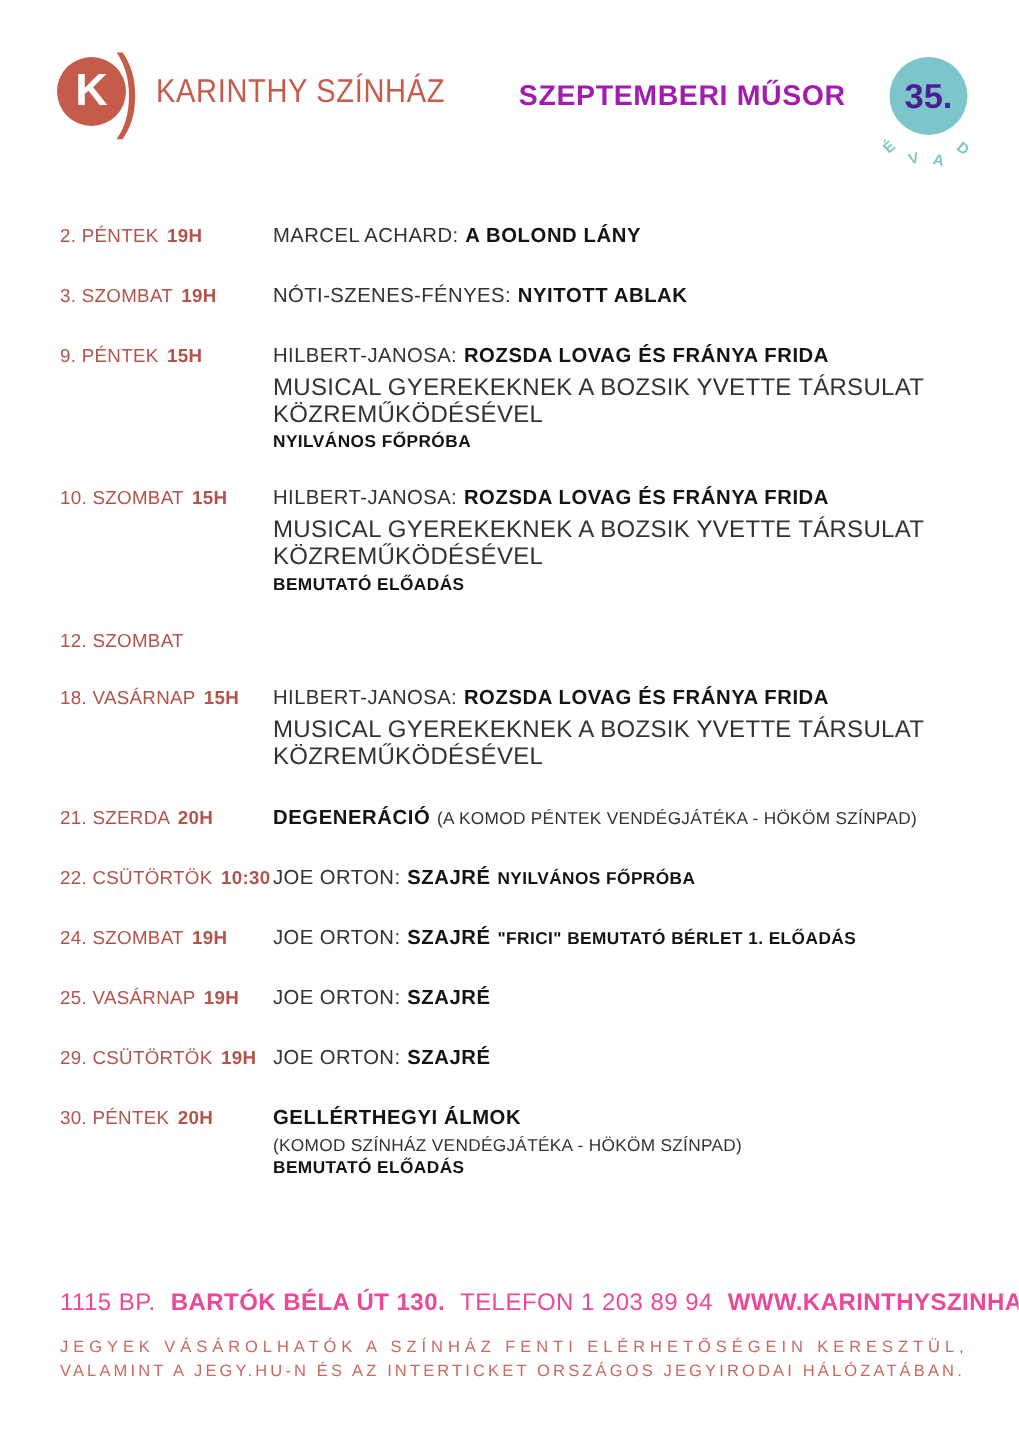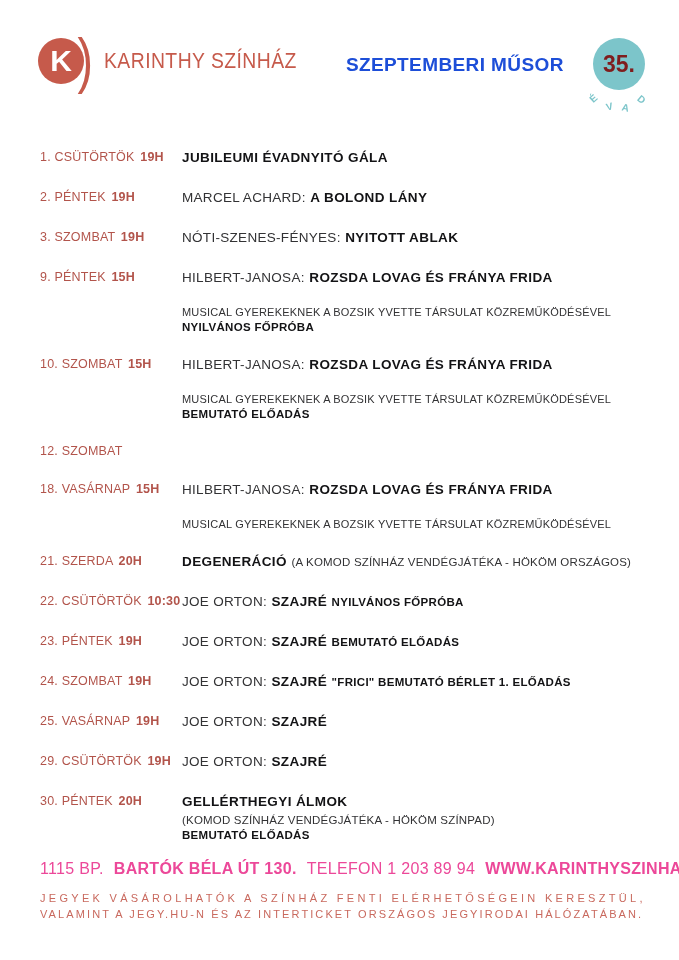--- a/index.html
+++ b/index.html
@@ -28,26 +28,26 @@
     color:#c65a4b; font-size:62px; font-weight:300;
     line-height:46px; margin-left:-9px; transform:scaleX(0.75);
     position:relative; top:-1px;
   }
   .brand-text {
     margin-left:8px; color:#c65a4b; font-size:22px; letter-spacing:0.5px;
     transform:scaleX(0.88); transform-origin:left center; white-space:nowrap;
   }
   .page-title {
     margin-top:16px; font-size:19px; font-weight:700;
-    letter-spacing:0.4px; color:#1d4ed8; white-space:nowrap;
+    letter-spacing:0.4px; color:#a21caf; white-space:nowrap;
   }
   .badge { position:relative; width:64px; height:84px; flex:none; }
   .badge-circle {
     width:52px; height:52px; border-radius:50%; background:#7cc5ca;
-    color:#7f1d1d; display:flex; align-items:center; justify-content:center;
+    color:#4c1d95; display:flex; align-items:center; justify-content:center;
     font-size:23px; font-weight:700; margin-left:6px;
   }
   .badge-letter {
     position:absolute; color:#7cc5ca; font-size:10px; font-weight:700;
   }
   .bl-0 { left:3px;  top:55px; transform:rotate(-42deg); }
   .bl-1 { left:19px; top:63px; transform:rotate(-14deg); }
   .bl-2 { left:35px; top:64px; transform:rotate(12deg); }
   .bl-3 { left:51px; top:56px; transform:rotate(40deg); }
 
@@ -57,21 +57,21 @@
   .date {
     width:142px; flex:none; color:#b2544b;
     font-size:12.5px; letter-spacing:0.2px; padding-top:2px; white-space:nowrap;
   }
   .time { font-weight:700; margin-left:2px; }
   .info { flex:1; min-width:0; }
   .prefix { font-size:13.5px; color:#323234; letter-spacing:0.3px; }
   .title  { font-size:13.5px; font-weight:700; color:#131315; letter-spacing:0.4px; }
   .paren  { font-size:11.5px; color:#323234; letter-spacing:0.2px; }
   .tag    { font-size:11.5px; font-weight:700; color:#131315; letter-spacing:0.3px; }
-  .sub    { font-size:11px; color:#323234; letter-spacing:0.2px; margin-top:20px; }
+  .sub    { font-size:16px; color:#323234; letter-spacing:0.2px; margin-top:4px; }
   .note   { font-size:11.5px; font-weight:700; color:#131315; letter-spacing:0.3px; margin-top:3px; }
   .block-paren { font-size:11.5px; color:#323234; letter-spacing:0.2px; margin-top:4px; }
 
   
   .footer { position:absolute; top:860px; left:40px; right:28px; }
   .footer-contact {
     display:flex; gap:10px; align-items:center;
     font-size:16px; letter-spacing:0.3px; white-space:nowrap; color:#ec4899;
   }
   .f-bold { font-weight:700; }
@@ -99,26 +99,20 @@
     </div>
     <span class="badge-letter bl-0">É</span>
     <span class="badge-letter bl-1">V</span>
     <span class="badge-letter bl-2">A</span>
     <span class="badge-letter bl-3">D</span>
   </div>
 </div>
 
 <div class="schedule">
 
-  <div class="row">
-    <div class="date"><span>1. CSÜTÖRTÖK</span> <span class="time">19H</span></div>
-    <div class="info">
-      <span class="title">JUBILEUMI ÉVADNYITÓ GÁLA</span>
-    </div>
-  </div>
 
   <div class="row">
     <div class="date"><span>2. PÉNTEK</span> <span class="time">19H</span></div>
     <div class="info">
       <span class="prefix">MARCEL ACHARD:</span>
       <span class="title">A BOLOND LÁNY</span>
     </div>
   </div>
 
 
@@ -166,41 +160,33 @@
         <span class="title">ROZSDA LOVAG ÉS FRÁNYA FRIDA</span>
       </div>
       <div class="sub">MUSICAL GYEREKEKNEK A BOZSIK YVETTE TÁRSULAT KÖZREMŰKÖDÉSÉVEL</div>
     </div>
   </div>
 
   <div class="row">
     <div class="date"><span>21. SZERDA</span> <span class="time">20H</span></div>
     <div class="info">
       <span class="title">DEGENERÁCIÓ</span>
-      <span class="paren">(A KOMOD SZÍNHÁZ VENDÉGJÁTÉKA - HÖKÖM ORSZÁGOS)</span>
+      <span class="paren">(A KOMOD PÉNTEK VENDÉGJÁTÉKA - HÖKÖM SZÍNPAD)</span>
     </div>
   </div>
 
   <div class="row">
     <div class="date"><span>22. CSÜTÖRTÖK</span> <span class="time">10:30</span></div>
     <div class="info">
       <span class="prefix">JOE ORTON:</span>
       <span class="title">SZAJRÉ</span>
       <span class="tag">NYILVÁNOS FŐPRÓBA</span>
     </div>
   </div>
 
-  <div class="row">
-    <div class="date"><span>23. PÉNTEK</span> <span class="time">19H</span></div>
-    <div class="info">
-      <span class="prefix">JOE ORTON:</span>
-      <span class="title">SZAJRÉ</span>
-      <span class="tag">BEMUTATÓ ELŐADÁS</span>
-    </div>
-  </div>
 
   <div class="row">
     <div class="date"><span>24. SZOMBAT</span> <span class="time">19H</span></div>
     <div class="info">
       <span class="prefix">JOE ORTON:</span>
       <span class="title">SZAJRÉ</span>
       <span class="tag">"FRICI" BEMUTATÓ BÉRLET 1. ELŐADÁS</span>
     </div>
   </div>
 

